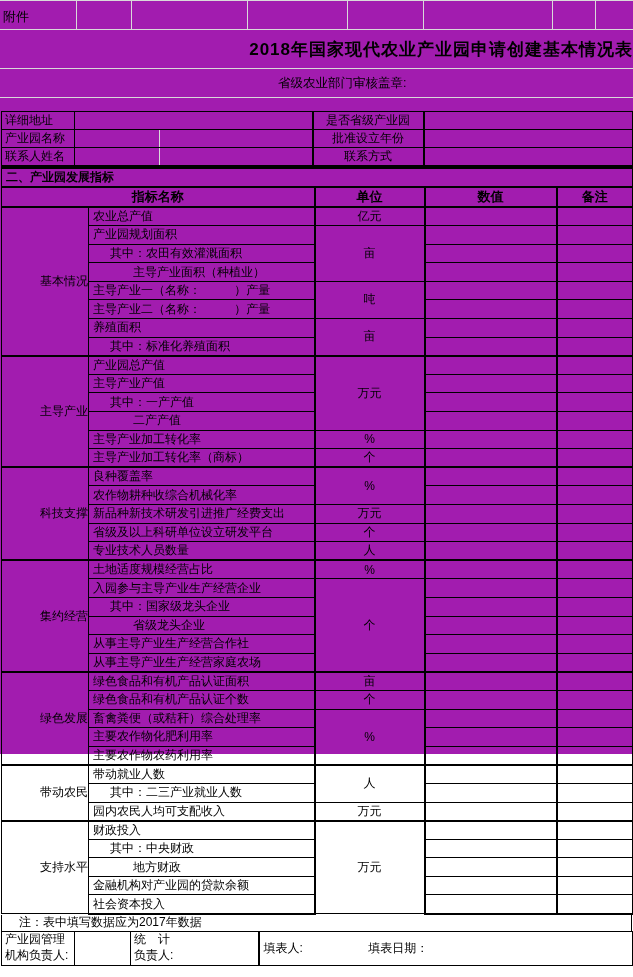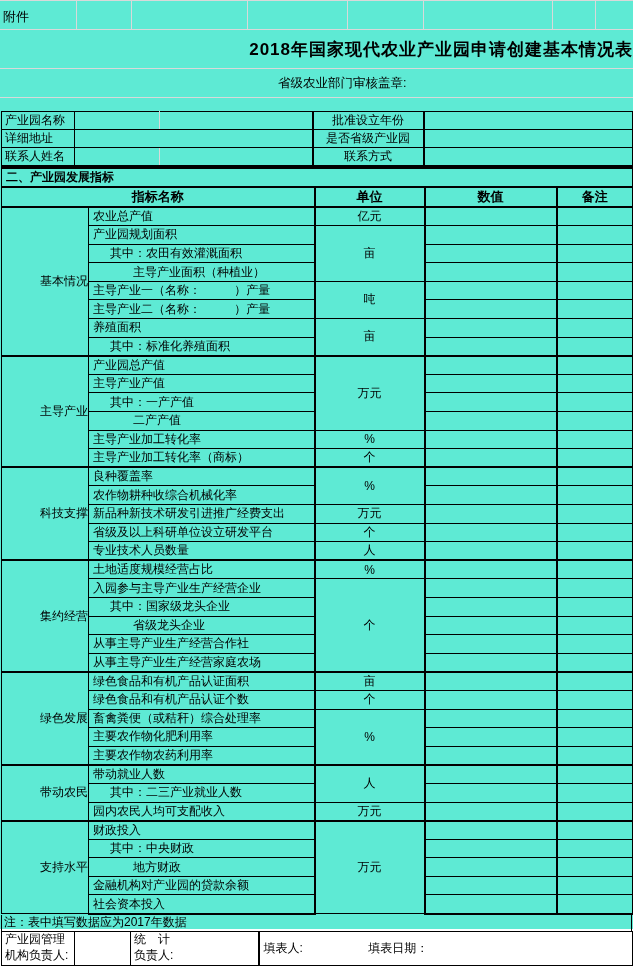--- a/index.html
+++ b/index.html
@@ -2,21 +2,21 @@
 <html><head>
 <meta charset="utf-8">
 <style>
   * { box-sizing: border-box; }
   html,body { margin:0; padding:0; background:#ffffff; }
   body {
     width:633px; height:977px; overflow:hidden;
     font-family:"Liberation Sans","DejaVu Sans",sans-serif;
     font-size:12px; color:#000;
   }
-  .sheet { position:relative; width:633px; height:929px; background:#5eead4; border-top:1px solid #d9d9d9; }
+  .sheet { position:relative; width:633px; height:754px; background:#a21caf; border-top:1px solid #d9d9d9; }
 
   
   .top-row { display:flex; height:29px; }
   .top-cell { border-right:1px solid #d9d9d9; border-bottom:1px solid #d9d9d9; height:100%; }
   .attachment { padding:7px 0 0 3px; font-size:13px; }
 
   .title-row { height:39px; border-bottom:1px solid #d9d9d9; display:flex; align-items:center; justify-content:flex-end;padding-left:15px; }
   .page-title { font-size:17px; font-weight:bold; letter-spacing:1px; }
 
   .seal-row { height:29px; border-bottom:1px solid #d9d9d9; display:flex; align-items:center; }
@@ -44,21 +44,21 @@
   .name-cell { white-space:pre; }
   .indent-0 { padding-left:4px; }
   .indent-1 { padding-left:21px; }
   .indent-2 { padding-left:44px; }
   .group-cell { text-align:right; border-left:2px solid #000; }
   .unit-cell { text-align:center; }
   tr.group-start td { border-top:2px solid #000; }
   .main-table tr:last-child td { border-bottom:2px solid #000; }
 
   
-  .note-row { height:16px; border-left:1px solid #000; border-right:1px solid #000; margin-left:1px; width:631px; padding-left:2px; font-size:12px; line-height:15px; }
+  .note-row { height:16px; border-left:1px solid #000; border-right:1px solid #000; margin-left:1px; width:631px; padding-left:17px; font-size:12px; line-height:15px; }
   .footer-table td { border:1px solid #000; height:34px; font-size:12px; vertical-align:middle; }
   .footer-table .two-line { white-space:pre-line; line-height:1.3; padding-left:3px; }
   .footer-table .sig-area { border-left:2px solid #000; padding-left:4px; }
   .date-label { margin-left:62px; }
 </style>
 </head>
 <body>
 
 <div class="sheet">
 
@@ -86,30 +86,30 @@
   <table class="info-table">
     <colgroup>
         <col style="width:73px">
         <col style="width:85px">
         <col style="width:153px">
         <col style="width:111px">
         <col style="width:209px">
       </colgroup>
     <tbody>
     <tr>
-      <td class="lbl">产业园名称</td>
-      <td class="ghost-r"></td>
-      <td></td>
-      <td class="lbl-c">批准设立年份</td>
-      <td></td>
-    </tr>
-    <tr>
       <td class="lbl">详细地址</td>
       <td colspan="2"></td>
       <td class="lbl-c">是否省级产业园</td>
+      <td></td>
+    </tr>
+    <tr>
+      <td class="lbl">产业园名称</td>
+      <td class="ghost-r"></td>
+      <td></td>
+      <td class="lbl-c">批准设立年份</td>
       <td></td>
     </tr>
     <tr>
       <td class="lbl">联系人姓名</td>
       <td class="ghost-r"></td>
       <td></td>
       <td class="lbl-c">联系方式</td>
       <td></td>
     </tr>
   </tbody>

